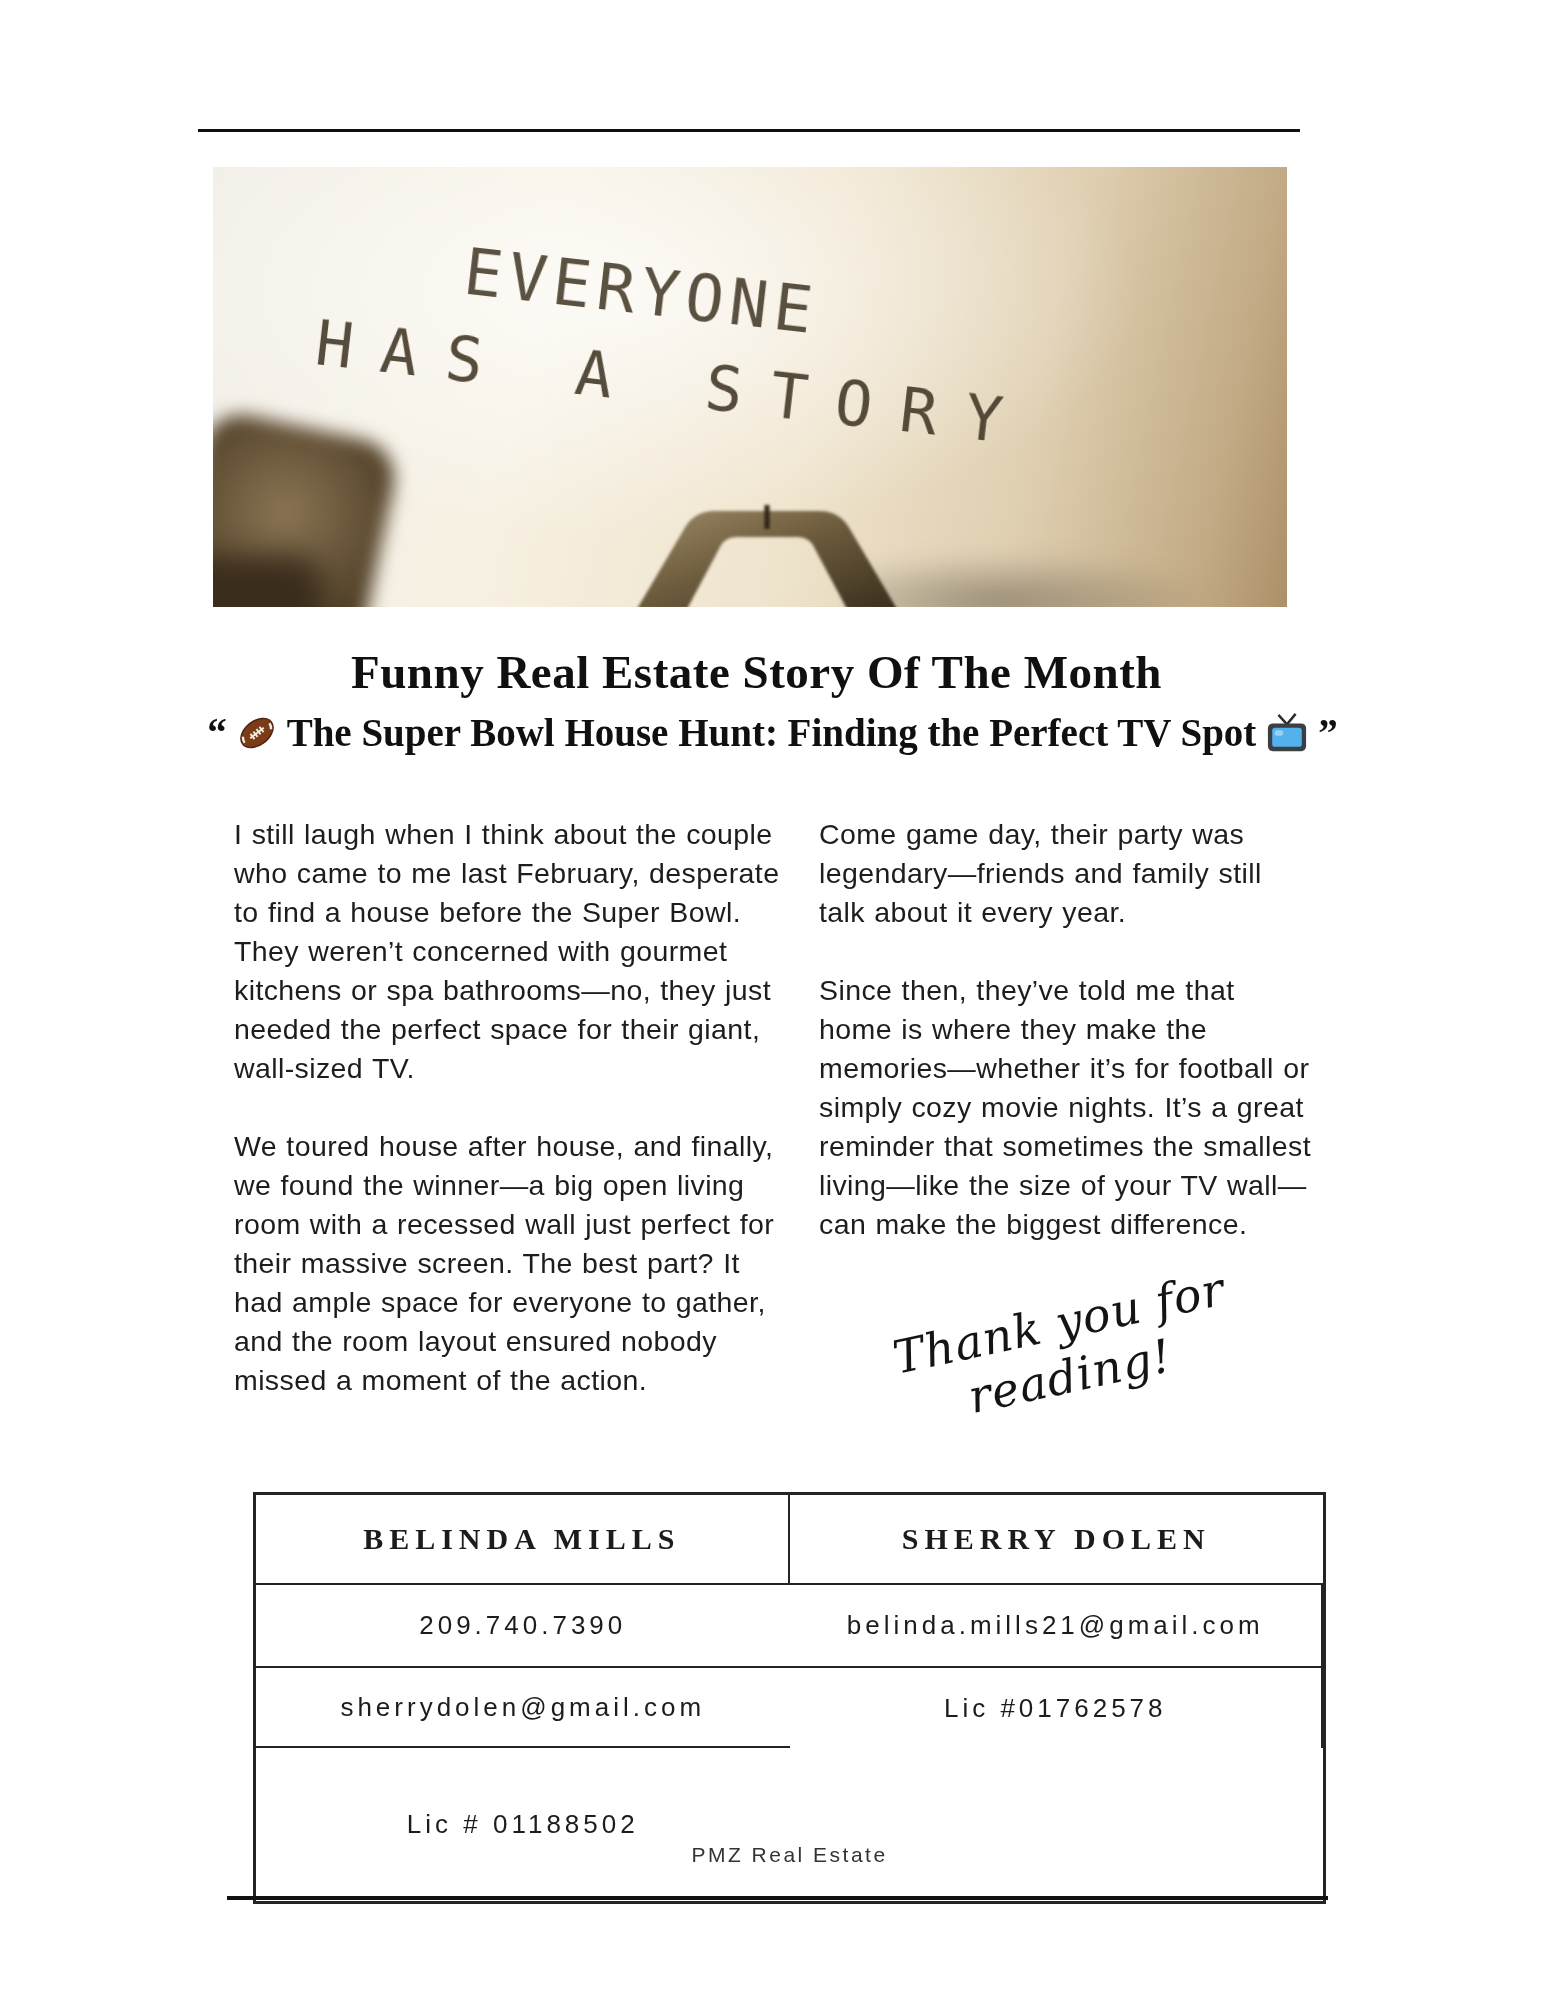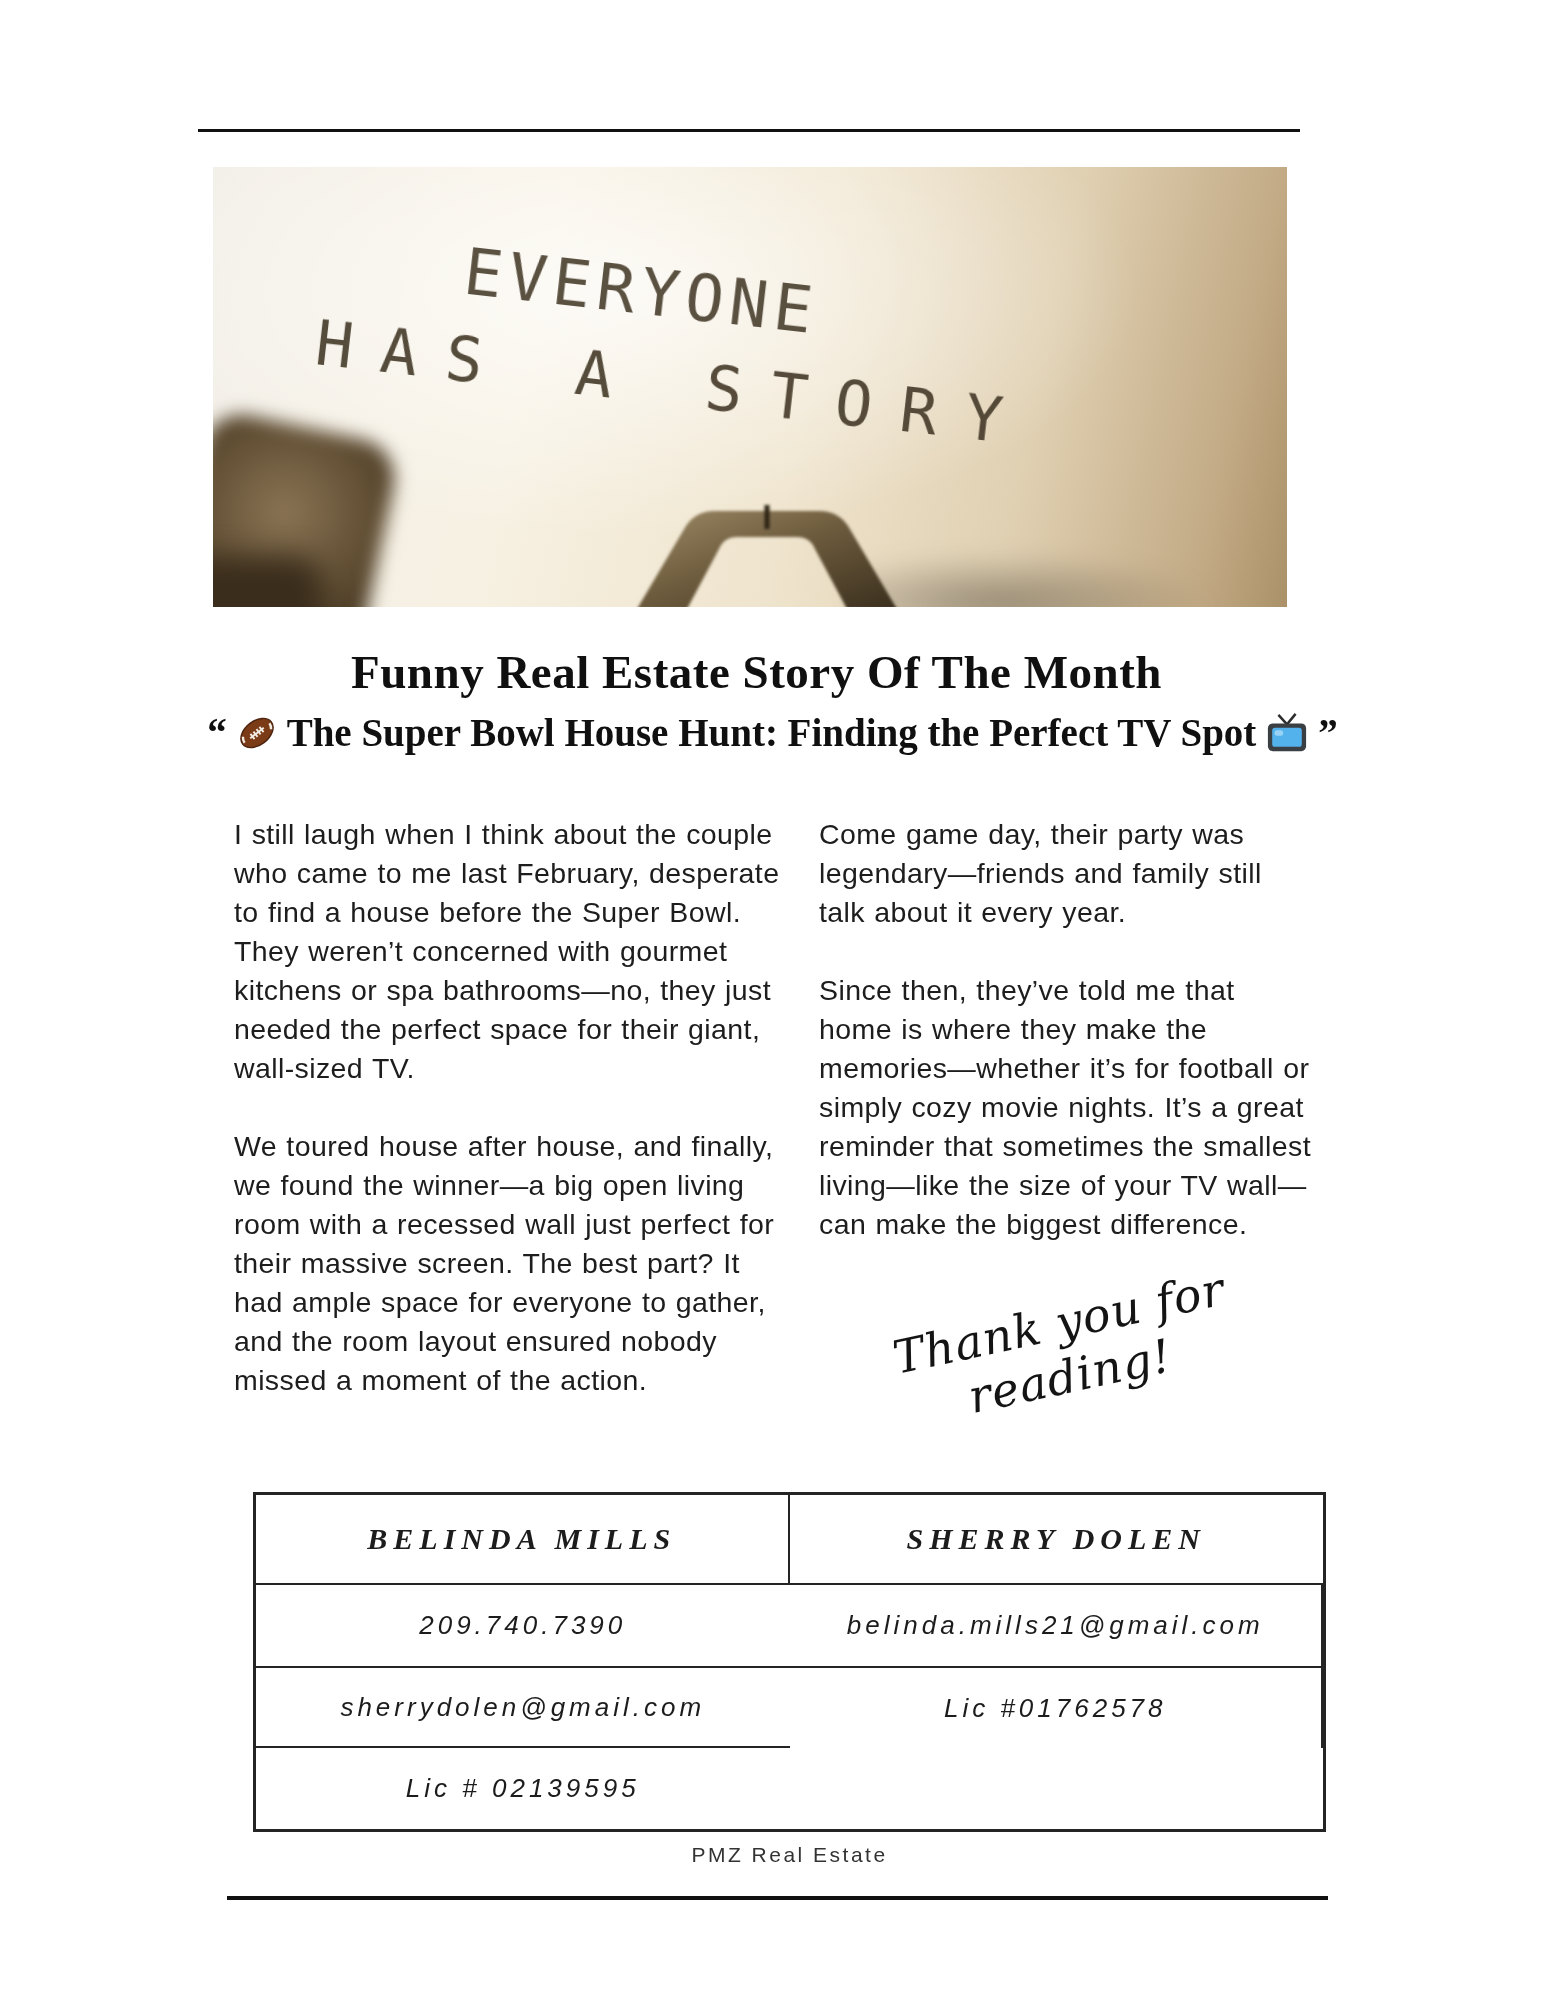--- a/index.html
+++ b/index.html
@@ -107,28 +107,27 @@
     font-family:"DejaVu Serif", serif;
     font-style:italic;
     font-size:46px;
     color:#141414;
     text-align:center;
     letter-spacing:1px;
   }
 
   
   .agents{
-    position:absolute;left:253px;top:1492px;width:1073px;height:340px;
+    position:absolute;left:253px;top:1492px;width:1073px;height:412px;
     border:3px solid #242424;
     box-sizing:border-box;
     display:grid;
     grid-template-columns:1fr 1fr;
     grid-template-rows:90px 83px 80px 1fr;
     background:#ffffff;
-    font-style:italic;
   }
   .cell{
     display:flex;align-items:center;justify-content:center;
     border-right:2px solid #242424;
     border-bottom:2px solid #242424;
     color:#1c1c1c;
   }
   .cell.lastcol{border-right:none;}
   .cell.lastrow{border-bottom:none;}
   .cell.name{
@@ -218,20 +217,20 @@
   <div class="agents">
     <div class="cell name">BELINDA MILLS</div>
     <div class="cell name lastcol">SHERRY DOLEN</div>
 
     <div class="cell data lastcol">209.740.7390</div>
 
     <div class="cell data">belinda.mills21@gmail.com</div>
     <div class="cell data lastcol">sherrydolen@gmail.com</div>
 
     <div class="cell data lastrow">Lic #01762578</div>
-    <div class="cell data lastcol lastrow">Lic # 02139595</div>
+    <div class="cell data lastcol lastrow">Lic # 01188502</div>
   </div>
 
   <div class="footer-brand">PMZ Real Estate</div>
 
   <div class="rule bottom"></div>
 
 </div>
 
 </body></html>

